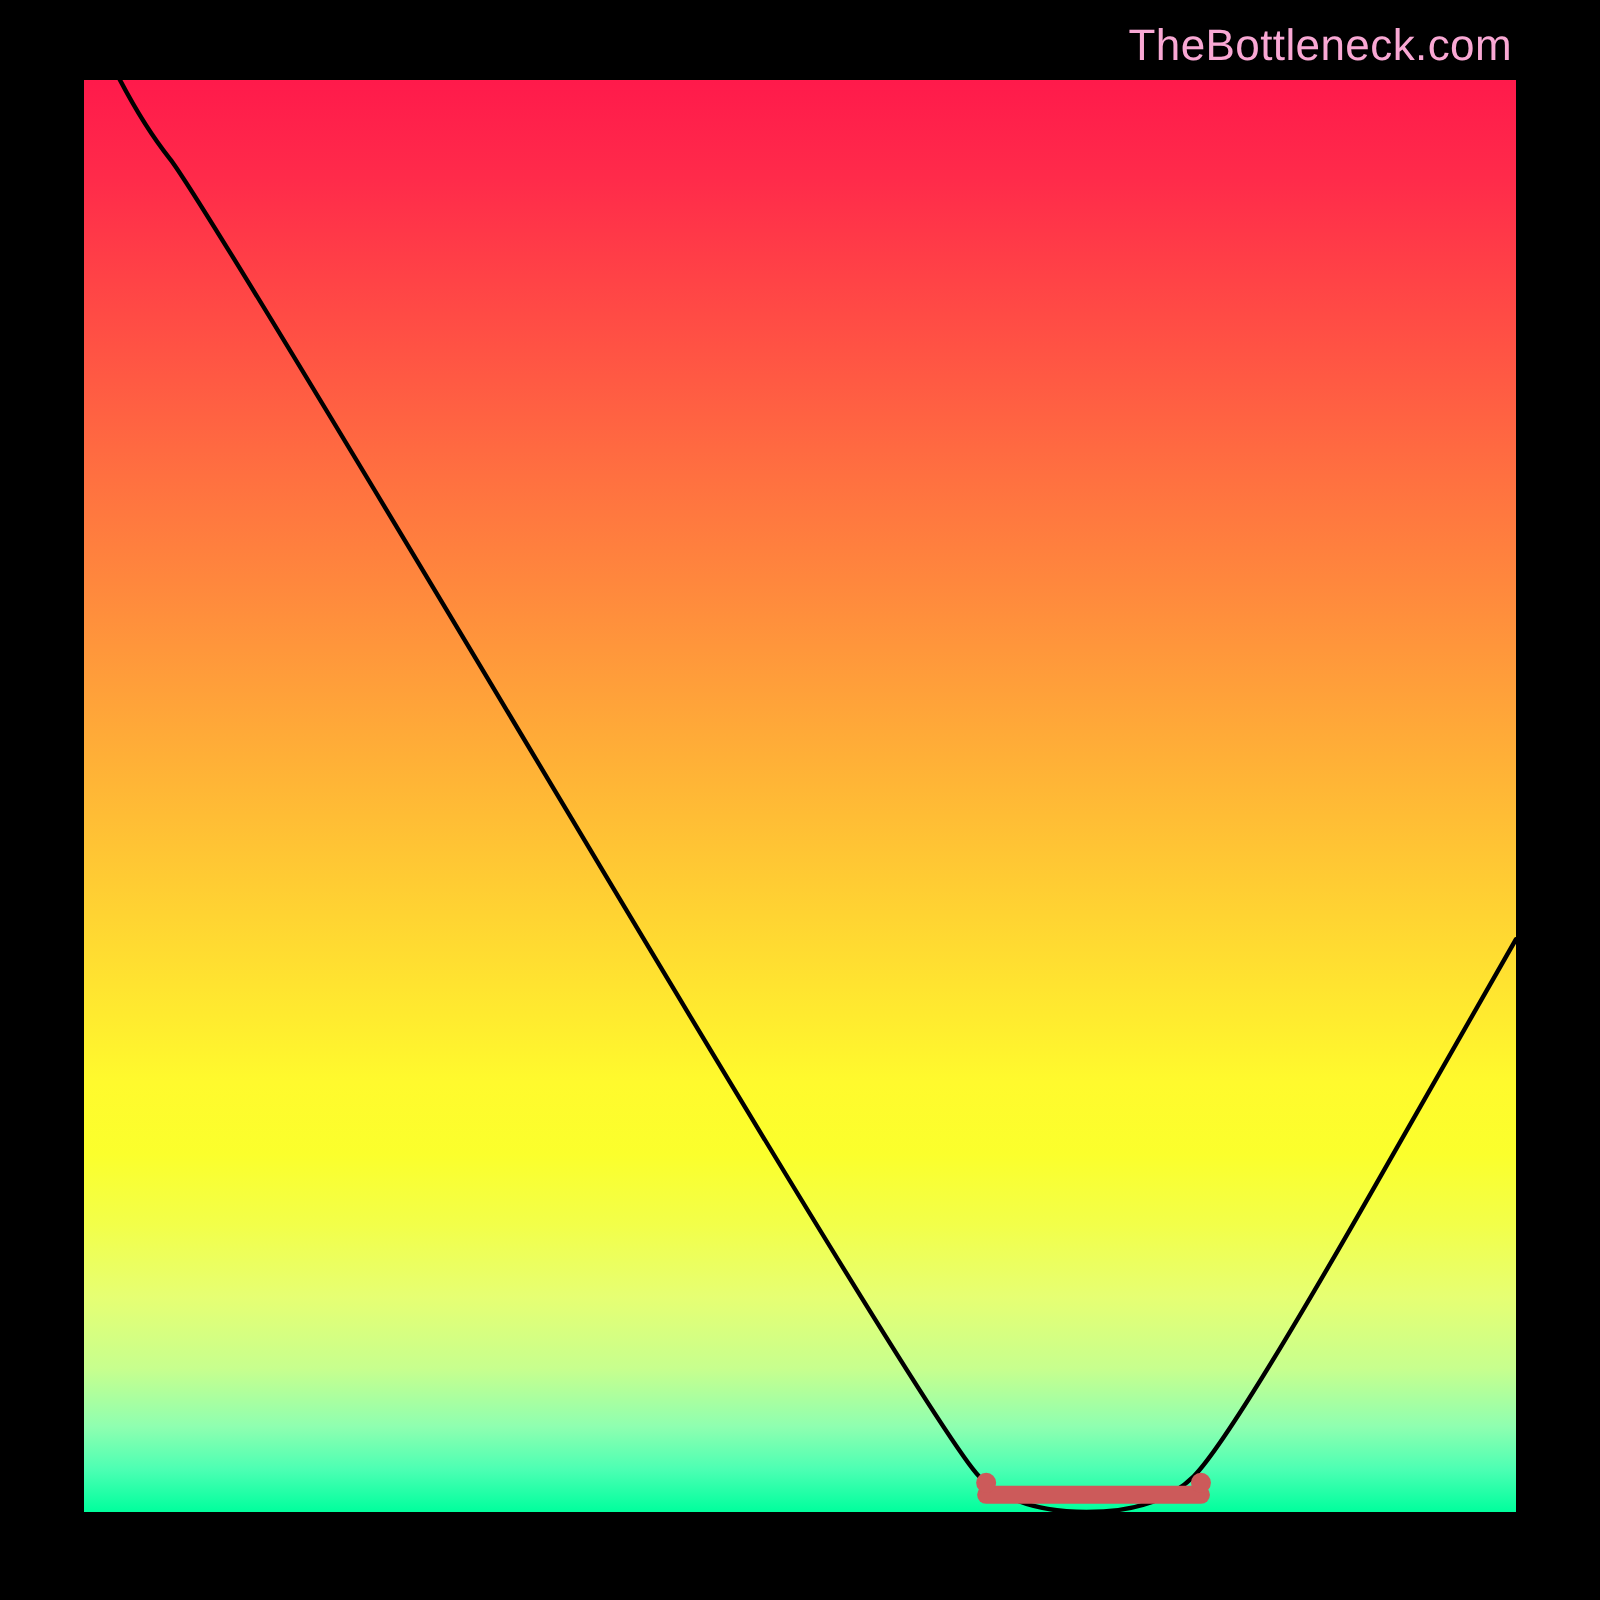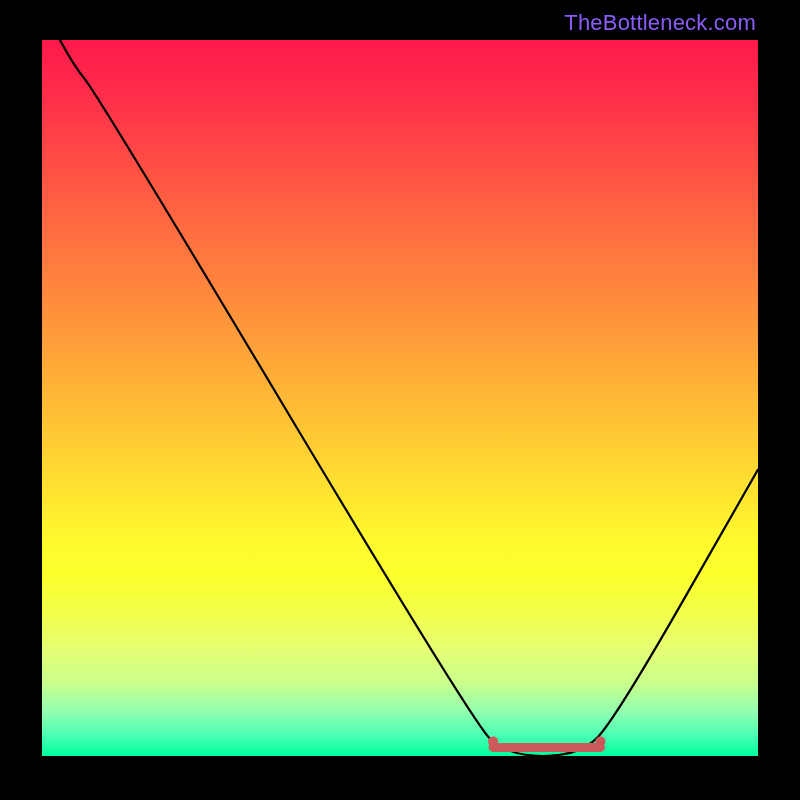--- a/index.html
+++ b/index.html
@@ -36,21 +36,21 @@
       #4dffb3 97%,
       #00ff9d 100%
     );
   }
   .watermark {
     position: absolute;
     top: 10px;
     right: 44px;
     font-family: Arial, Helvetica, sans-serif;
     font-size: 22px;
-    color: #8b5cf6;
+    color: #f9a8d4;
     letter-spacing: 0.2px;
   }
   .curve-svg {
     position: absolute;
     left: 0; top: 0;
     width: 716px; height: 716px;
   }
 </style>
 </head>
 <body>

